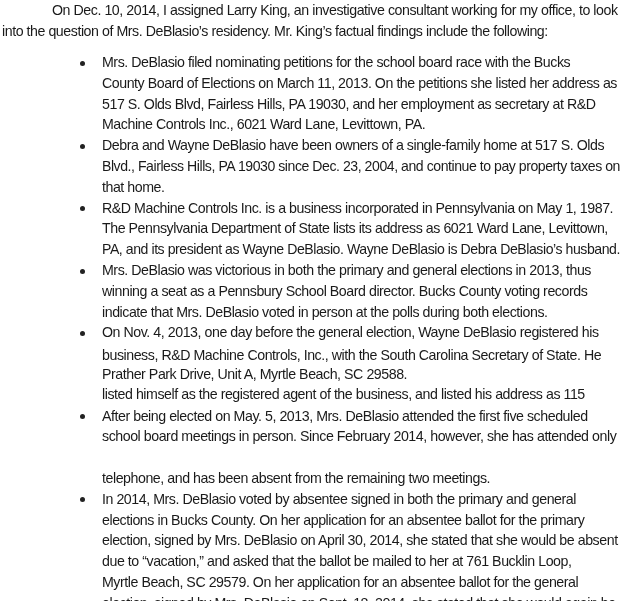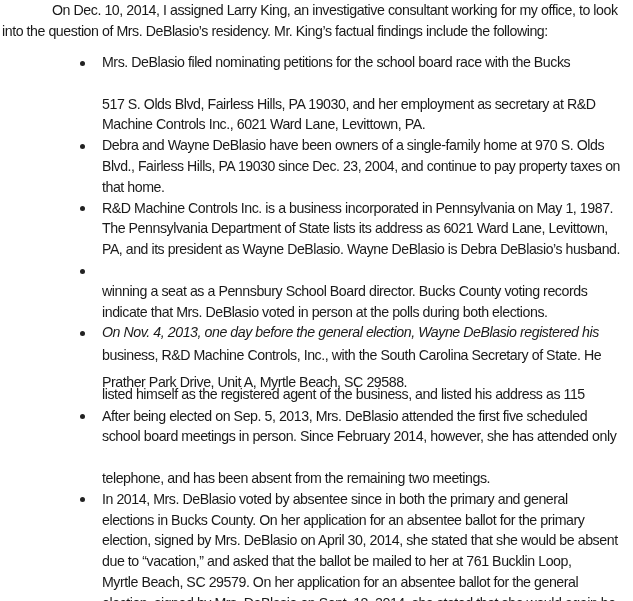--- a/index.html
+++ b/index.html
@@ -20,42 +20,44 @@
   }
 </style>
 </head>
 <body>
 
 <div class="doc" id="doc">
     <div class="line" style="left: 52px; top: 0px;">On Dec. 10, 2014, I assigned Larry King, an investigative consultant working for my office, to look</div>
     <div class="line" style="left: 2px; top: 20.8px;">into the question of Mrs. DeBlasio’s residency. Mr. King’s factual findings include the following:</div>
     <span class="bullet-dot" style="left: 80px; top: 60.5px;"></span>
     <div class="line" style="left: 102px; top: 52px;">Mrs. DeBlasio filed nominating petitions for the school board race with the Bucks</div>
+    <div class="line" style="left: 102px; top: 72.8px;">County Board of Elections on March 11, 2013. On the petitions she listed her address as</div>
     <div class="line" style="left: 102px; top: 93.6px;">517 S. Olds Blvd, Fairless Hills, PA 19030, and her employment as secretary at R&amp;D</div>
     <div class="line" style="left: 102px; top: 114.4px;">Machine Controls Inc., 6021 Ward Lane, Levittown, PA.</div>
     <span class="bullet-dot" style="left: 80px; top: 143.7px;"></span>
-    <div class="line" style="left: 102px; top: 135.2px;">Debra and Wayne DeBlasio have been owners of a single-family home at 970 S. Olds</div>
+    <div class="line" style="left: 102px; top: 135.2px;">Debra and Wayne DeBlasio have been owners of a single-family home at 517 S. Olds</div>
     <div class="line" style="left: 102px; top: 156px; transform: scaleX(0.9917);">Blvd., Fairless Hills, PA 19030 since Dec. 23, 2004, and continue to pay property taxes on</div>
     <div class="line" style="left: 102px; top: 176.8px; text-align: right;">that home.</div>
     <span class="bullet-dot" style="left: 80px; top: 206.1px;"></span>
     <div class="line" style="left: 102px; top: 197.6px;">R&amp;D Machine Controls Inc. is a business incorporated in Pennsylvania on May 1, 1987.</div>
     <div class="line" style="left: 102px; top: 218.4px;">The Pennsylvania Department of State lists its address as 6021 Ward Lane, Levittown,</div>
     <div class="line" style="left: 102px; top: 239.2px; transform: scaleX(0.9936);">PA, and its president as Wayne DeBlasio. Wayne DeBlasio is Debra DeBlasio’s husband.</div>
     <span class="bullet-dot" style="left: 80px; top: 268.5px;"></span>
+    <div class="line" style="left: 102px; top: 260px;">Mrs. DeBlasio was victorious in both the primary and general elections in 2013, thus</div>
     <div class="line" style="left: 102px; top: 301.6px;">indicate that Mrs. DeBlasio voted in person at the polls during both elections.</div>
     <div class="line" style="left: 102px; top: 280.8px;">winning a seat as a Pennsbury School Board director. Bucks County voting records</div>
     <span class="bullet-dot" style="left: 80px; top: 330.9px;"></span>
-    <div class="line" style="left: 102px; top: 322.4px; font-style: italic;">On Nov. 4, 2013, one day before the general election, Wayne DeBlasio registered his</div>
+    <div class="line" style="left: 102px; top: 322.4px;">On Nov. 4, 2013, one day before the general election, Wayne DeBlasio registered his</div>
     <div class="line" style="left: 102px; top: 345px;">business, R&amp;D Machine Controls, Inc., with the South Carolina Secretary of State. He</div>
     <div class="line" style="left: 102px; top: 348px; margin-top: 36px;">listed himself as the registered agent of the business, and listed his address as 115</div>
-    <div class="line" style="left: 102px; top: 372px;">Prather Park Drive, Unit A, Myrtle Beach, SC 29588.</div>
+    <div class="line" style="left: 102px; top: 364px;">Prather Park Drive, Unit A, Myrtle Beach, SC 29588.</div>
     <span class="bullet-dot" style="left: 80px; top: 414.1px;"></span>
-    <div class="line" style="left: 102px; top: 405.6px;">After being elected on Sep. 5, 2013, Mrs. DeBlasio attended the first five scheduled</div>
+    <div class="line" style="left: 102px; top: 405.6px;">After being elected on May. 5, 2013, Mrs. DeBlasio attended the first five scheduled</div>
     <div class="line" style="left: 102px; top: 426.4px;">school board meetings in person. Since February 2014, however, she has attended only</div>
     <div class="line" style="left: 102px; top: 468px;">telephone, and has been absent from the remaining two meetings.</div>
     <span class="bullet-dot" style="left: 80px; top: 497.3px;"></span>
-    <div class="line" style="left: 102px; top: 488.8px;">In 2014, Mrs. DeBlasio voted by absentee since in both the primary and general</div>
+    <div class="line" style="left: 102px; top: 488.8px;">In 2014, Mrs. DeBlasio voted by absentee signed in both the primary and general</div>
     <div class="line" style="left: 102px; top: 509.6px;">elections in Bucks County. On her application for an absentee ballot for the primary</div>
     <div class="line" style="left: 102px; top: 530.4px;">election, signed by Mrs. DeBlasio on April 30, 2014, she stated that she would be absent</div>
     <div class="line" style="left: 102px; top: 551.2px;">due to “vacation,” and asked that the ballot be mailed to her at 761 Bucklin Loop,</div>
     <div class="line" style="left: 102px; top: 572px; text-align: right;">Myrtle Beach, SC 29579. On her application for an absentee ballot for the general</div>
     <div class="line" style="left: 102px; top: 592.8px;">election, signed by Mrs. DeBlasio on Sept. 18, 2014, she stated that she would again be</div>
   </div>
 
 </body></html>

